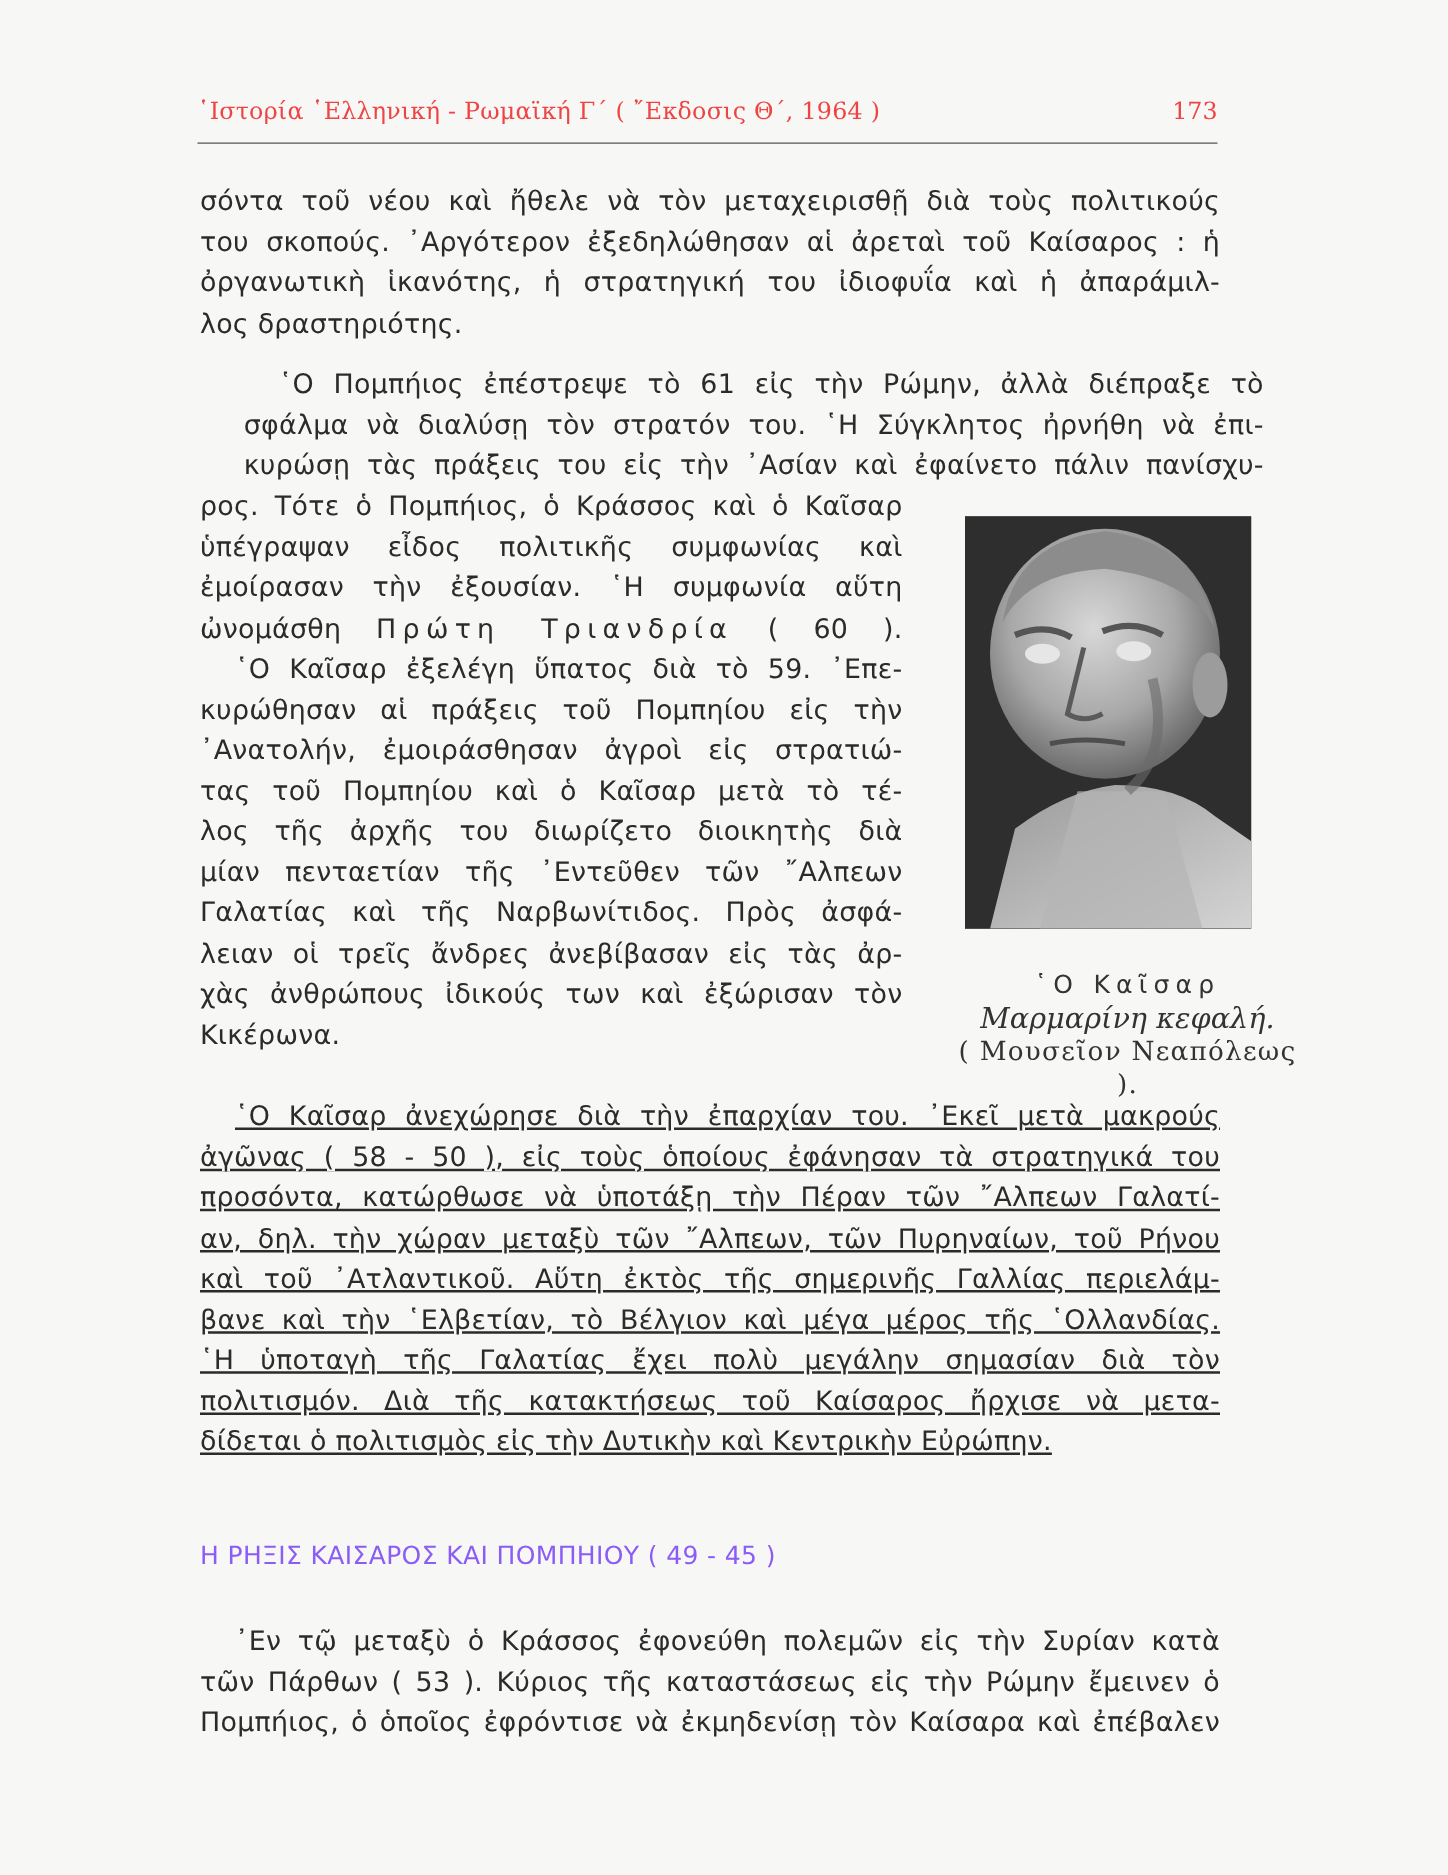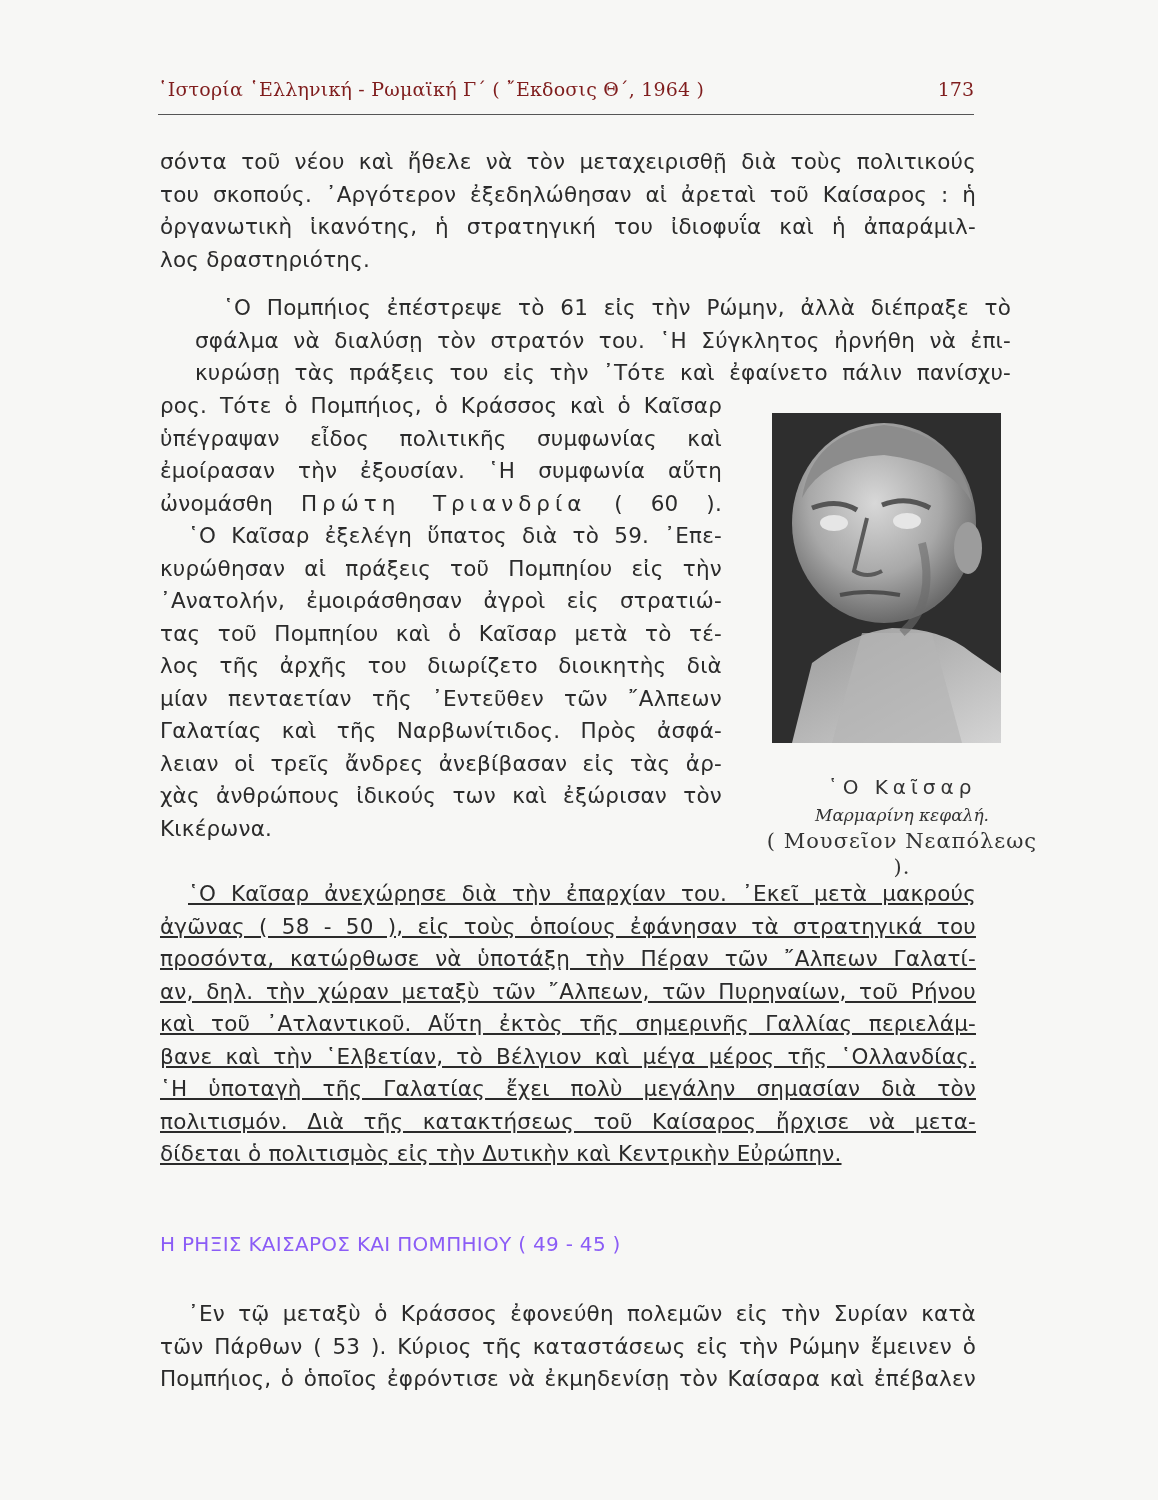--- a/index.html
+++ b/index.html
@@ -7,21 +7,21 @@
     width: 1158px; height: 1500px;
     background: #f7f7f5;
     position: relative;
     overflow: hidden;
     color: #2a2a2a;
     font-family: "DejaVu Sans", "Liberation Sans", sans-serif;
   }
   .header {
     position: absolute; left: 158px; top: 78px; width: 816px; height: 30px;
     font-family: "DejaVu Serif", "Liberation Serif", serif;
-    font-size: 19px; color: #7f1d1d;
+    font-size: 19px; color: #ef4444;
   }
   .header .title { position: absolute; left: 0; top: 0; letter-spacing: 0.2px; }
   .header .page-num { position: absolute; right: 0; top: 0; }
   .rule {
     position: absolute; left: 158px; top: 114px; width: 816px; height: 0;
     border-top: 1px solid #555;
   }
   .p {
     position: absolute;
     font-size: 21.5px;
@@ -45,21 +45,21 @@
   .caption {
     position: absolute; left: 762px; top: 756px; width: 280px;
     text-align: center;
     font-family: "DejaVu Serif", "Liberation Serif", serif;
     color: #333;
   }
   .caption .name {
     font-family: "DejaVu Sans", "Liberation Sans", sans-serif;
     font-size: 20px; letter-spacing: 5px; line-height: 30px; margin-top: 16px;
   }
-  .caption .sub { font-size: 17px; line-height: 26px; font-style: italic; }
+  .caption .sub { font-size: 23px; line-height: 26px; font-style: italic; }
   .caption .museum { font-size: 21px; line-height: 26px; letter-spacing: 1px; }
 
   .section-heading {
     position: absolute; left: 160px; top: 1232px;
     font-size: 20px; letter-spacing: 0.3px; color: #8b5cf6;
   }
 </style>
 </head>
 <body>
 
@@ -72,21 +72,21 @@
 <div class="p full" style="top:146px;">
   <span class="line">σόντα τοῦ νέου καὶ ἤθελε νὰ τὸν μεταχειρισθῇ διὰ τοὺς πολιτικούς</span>
   <span class="line">του σκοπούς. ᾿Αργότερον ἐξεδηλώθησαν αἱ ἀρεταὶ τοῦ Καίσαρος : ἡ</span>
   <span class="line">ὀργανωτικὴ ἱκανότης, ἡ στρατηγική του ἰδιοφυΐα καὶ ἡ ἀπαράμιλ-</span>
   <span class="line last">λος δραστηριότης.</span>
 </div>
 
 <div class="p full" style="top:292px;margin-left:35px;">
   <span class="line indent">῾Ο Πομπήιος ἐπέστρεψε τὸ 61 εἰς τὴν Ρώμην, ἀλλὰ διέπραξε τὸ</span>
   <span class="line">σφάλμα νὰ διαλύσῃ τὸν στρατόν του. ῾Η Σύγκλητος ἠρνήθη νὰ ἐπι-</span>
-  <span class="line">κυρώσῃ τὰς πράξεις του εἰς τὴν ᾿Τότε καὶ ἐφαίνετο πάλιν πανίσχυ-</span>
+  <span class="line">κυρώσῃ τὰς πράξεις του εἰς τὴν ᾿Ασίαν καὶ ἐφαίνετο πάλιν πανίσχυ-</span>
 </div>
 
 <div class="p narrow" style="top:390px;">
   <span class="line">ρος. Τότε ὁ Πομπήιος, ὁ Κράσσος καὶ ὁ Καῖσαρ</span>
   <span class="line">ὑπέγραψαν εἶδος πολιτικῆς συμφωνίας καὶ</span>
   <span class="line">ἐμοίρασαν τὴν ἐξουσίαν. ῾Η συμφωνία αὕτη</span>
   <span class="line" style="text-align-last:justify;">
     <span>ὠνομάσθη</span>
     <span class="spaced">Πρώτη Τριανδρία</span>
     <span>( 60 ).</span>

